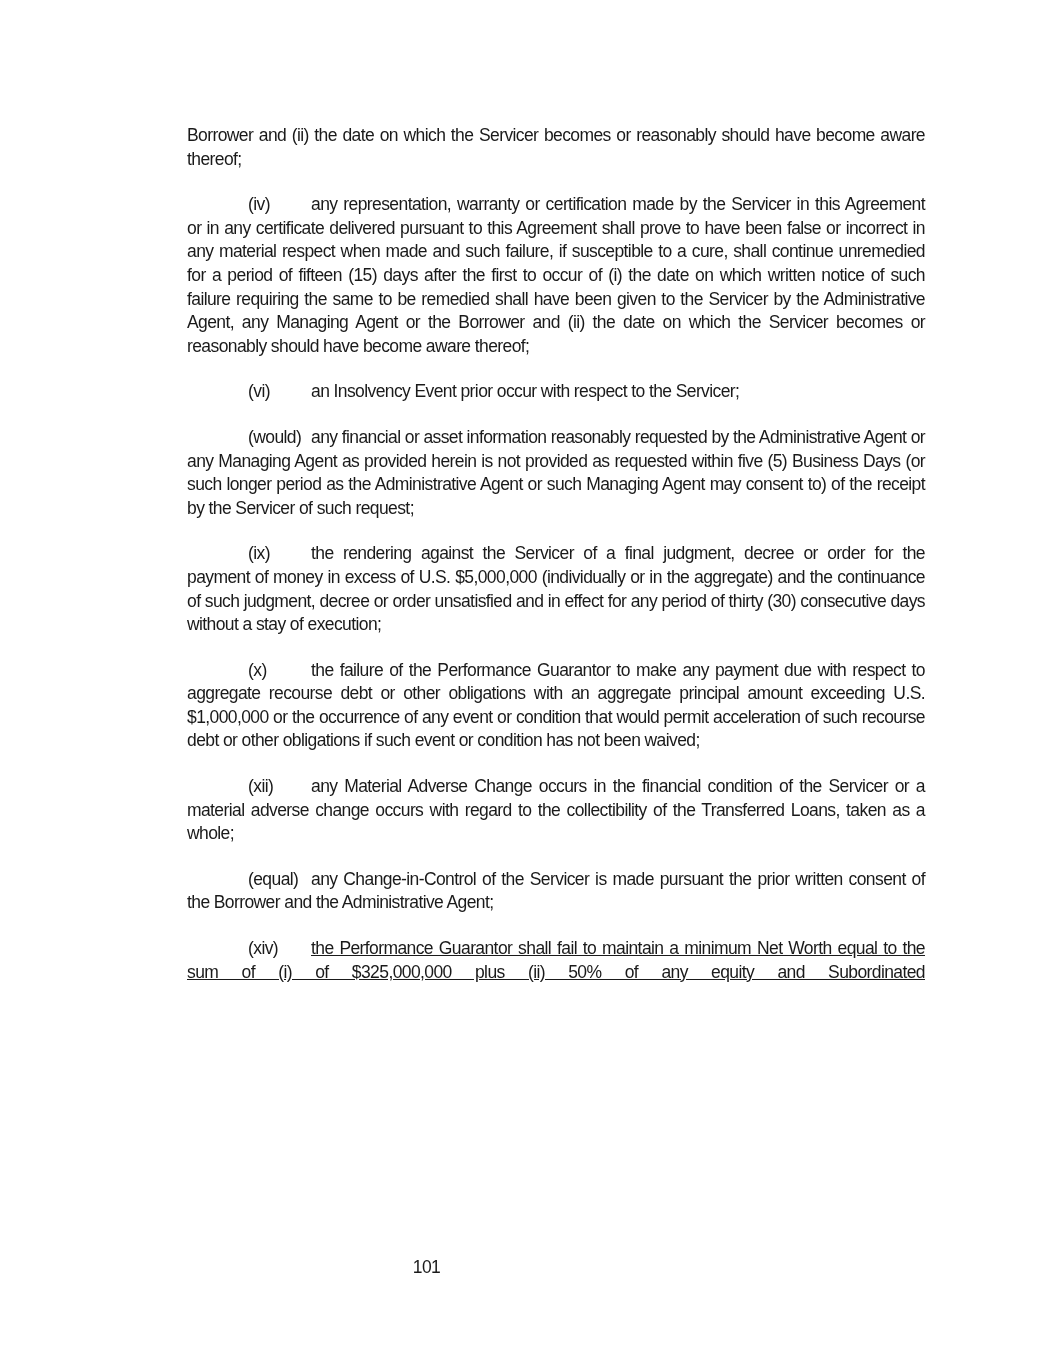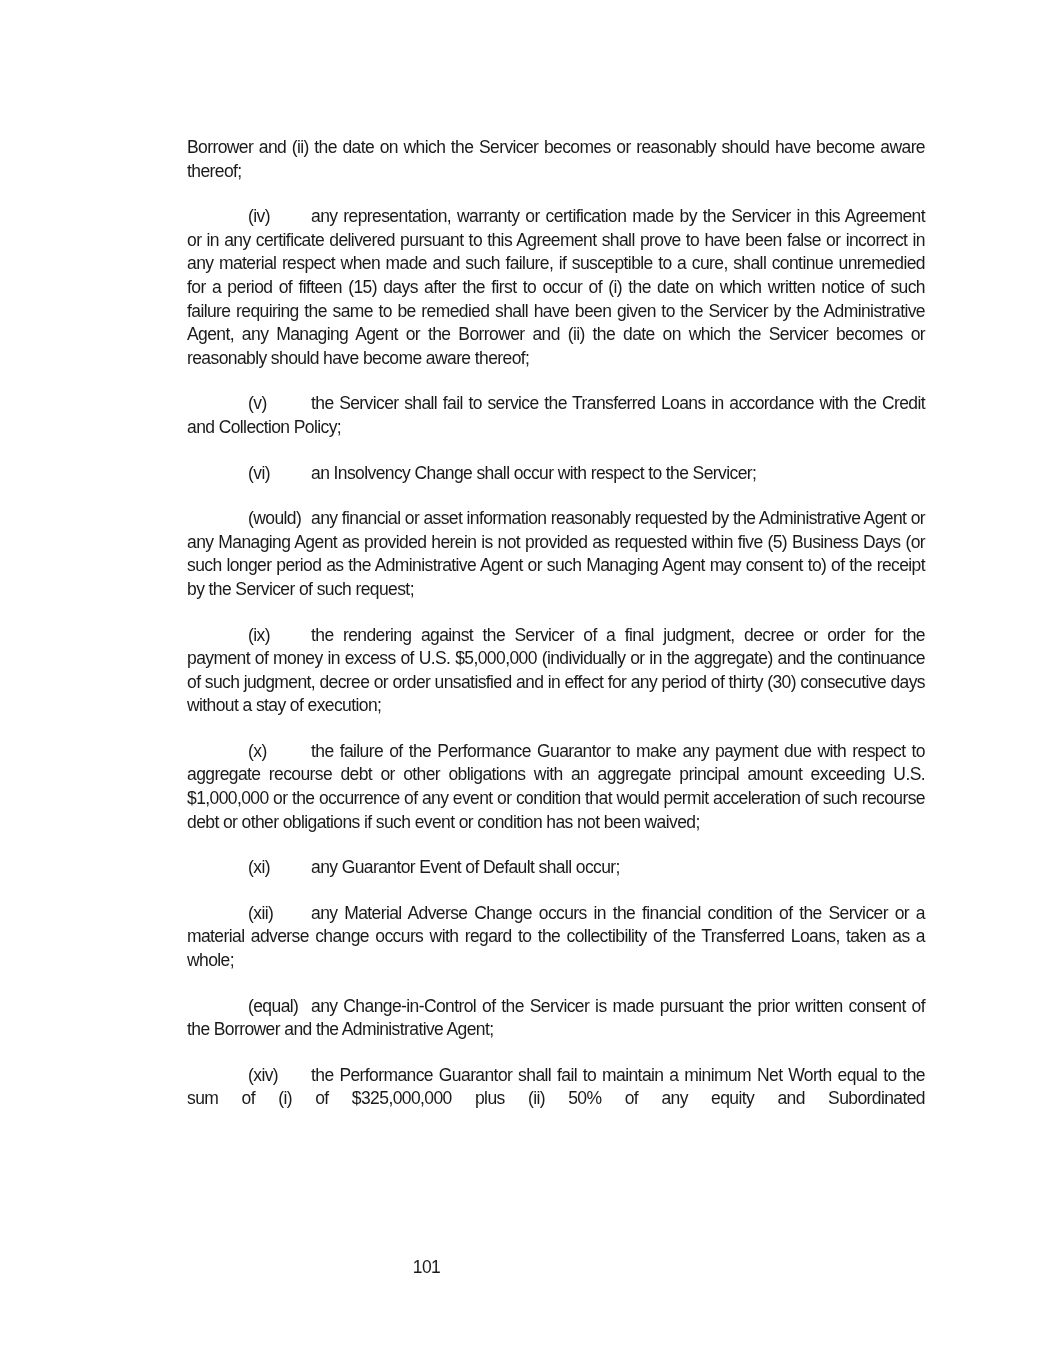--- a/index.html
+++ b/index.html
@@ -10,21 +10,21 @@
       top: 124px;
       width: 738px;
       font-family: "Liberation Sans", sans-serif;
       font-size: 17.5px;
       line-height: 23.6px;
       color: #1a1a1a;
       letter-spacing: -0.6px;
       word-spacing: 0px;
     }
     .para {
-      margin: 12px 0 22px 0;
+      margin: 0 0 22px 0;
       text-align: justify;
       text-align-last: left;
     }
     .para .num {
       display: inline-block;
       width: 63px;
       margin-left: 61px;
     }
     .page-number {
       position: absolute;
@@ -41,51 +41,45 @@
 </head>
 <body>
 
 <div class="page">
   <p class="para">Borrower and (ii) the date on which the Servicer becomes or reasonably should have become aware thereof;</p>
 
   <p class="para">
     <span class="num">(iv)</span><span>any representation, warranty or certification made by the Servicer in this Agreement or in any certificate delivered pursuant to this Agreement shall prove to have been false or incorrect in any material respect when made and such failure, if susceptible to a cure, shall continue unremedied for a period of fifteen (15) days after the first to occur of (i) the date on which written notice of such failure requiring the same to be remedied shall have been given to the Servicer by the Administrative Agent, any Managing Agent or the Borrower and (ii) the date on which the Servicer becomes or reasonably should have become aware thereof;</span>
   </p>
 
-  <p class="para">
-    <span class="num">(v)</span><span>the Servicer shall fail to service the Transferred Loans in accordance with the Credit and Collection Policy;</span>
-  </p>
 
   <p class="para">
-    <span class="num">(vi)</span><span>an Insolvency Change shall occur with respect to the Servicer;</span>
+    <span class="num">(vi)</span><span>an Insolvency Event prior occur with respect to the Servicer;</span>
   </p>
 
 
   <p class="para">
     <span class="num">(would)</span><span>any financial or asset information reasonably requested by the Administrative Agent or any Managing Agent as provided herein is not provided as requested within five (5) Business Days (or such longer period as the Administrative Agent or such Managing Agent may consent to) of the receipt by the Servicer of such request;</span>
   </p>
 
   <p class="para">
     <span class="num">(ix)</span><span>the rendering against the Servicer of a final judgment, decree or order for the payment of money in excess of U.S. $5,000,000 (individually or in the aggregate) and the continuance of such judgment, decree or order unsatisfied and in effect for any period of thirty (30) consecutive days without a stay of execution;</span>
   </p>
 
   <p class="para">
     <span class="num">(x)</span><span>the failure of the Performance Guarantor to make any payment due with respect to aggregate recourse debt or other obligations with an aggregate principal amount exceeding U.S. $1,000,000 or the occurrence of any event or condition that would permit acceleration of such recourse debt or other obligations if such event or condition has not been waived;</span>
   </p>
 
-  <p class="para">
-    <span class="num">(xi)</span><span>any Guarantor Event of Default shall occur;</span>
-  </p>
 
   <p class="para">
     <span class="num">(xii)</span><span>any Material Adverse Change occurs in the financial condition of the Servicer or a material adverse change occurs with regard to the collectibility of the Transferred Loans, taken as a whole;</span>
   </p>
 
   <p class="para">
     <span class="num">(equal)</span><span>any Change-in-Control of the Servicer is made pursuant the prior written consent of the Borrower and the Administrative Agent;</span>
   </p>
 
-  <p class="para" style="text-align-last: justify;">
+  <p class="para" style="text-align-last: justify; text-decoration: underline;">
     <span class="num">(xiv)</span><span>the Performance Guarantor shall fail to maintain a minimum Net Worth equal to the sum of (i) of $325,000,000 plus (ii) 50% of any equity and Subordinated</span>
   </p>
 </div>
 
 <div class="page-number">101</div>
 
 </body></html>

